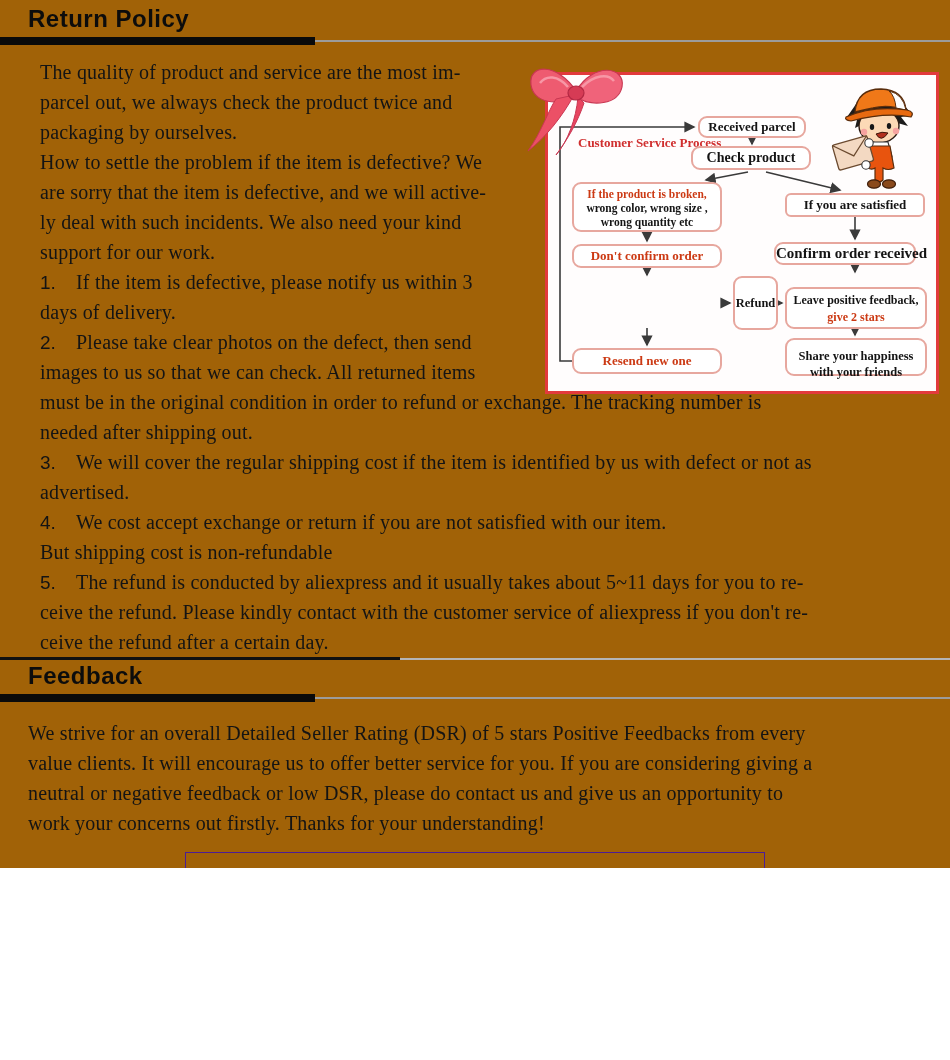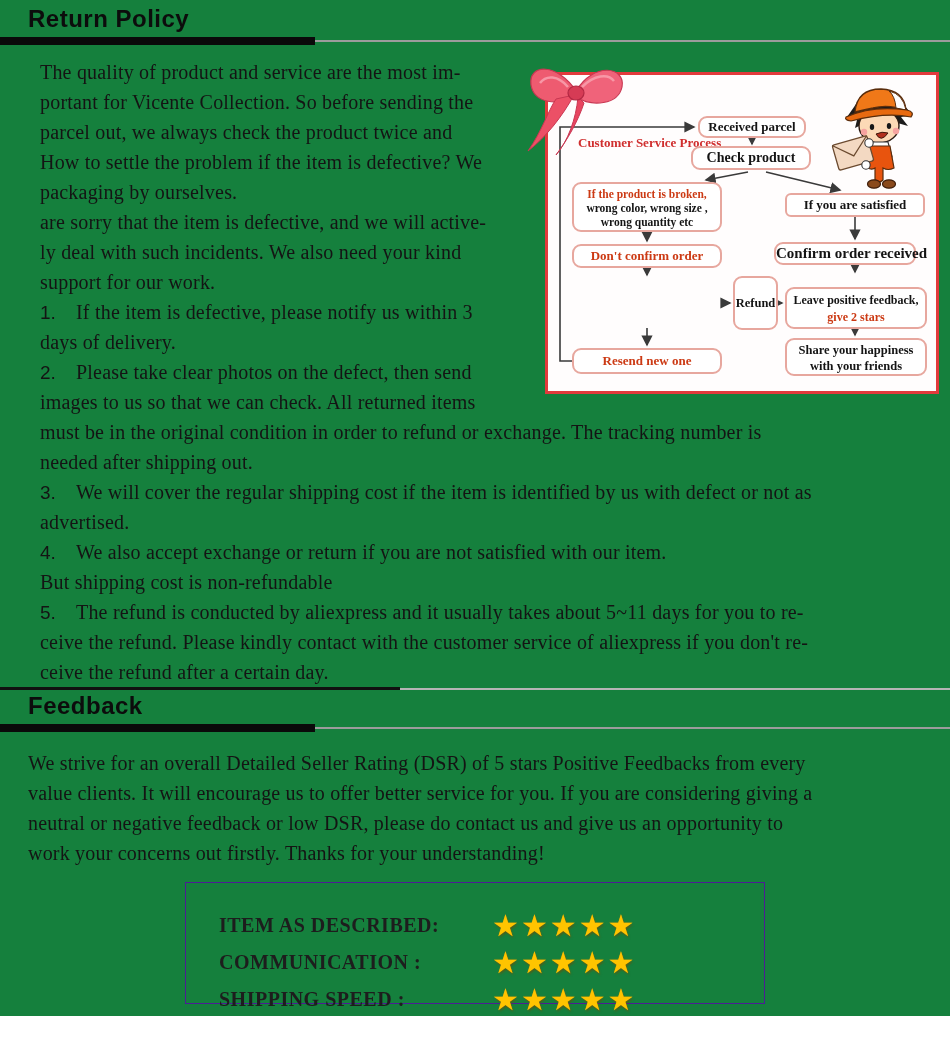--- a/index.html
+++ b/index.html
@@ -1,16 +1,16 @@
 <!DOCTYPE html>
 <html><head>
 <meta charset="utf-8">
 <style>
   html,body { margin:0; padding:0; background:#fff; }
-  .page { position:relative; width:950px; height:1016px; background:#15803d; overflow:hidden;
+  .page { position:relative; width:950px; height:868px; background:#a16207; overflow:hidden;
           font-family:"Liberation Serif", serif; color:#141414; }
 
   
   .head-title { font-family:"Liberation Sans", sans-serif; font-weight:bold; font-size:24px;
                 line-height:26px; margin:0 0 0 28px; color:#0c0c0c; letter-spacing:.5px; }
   .head-rule { position:relative; height:8px; margin-top:5px; }
   .head-rule .bar-black { position:absolute; left:0; top:0; width:315px; height:8px; background:#0a0a0a; }
   .head-rule .bar-gray  { position:absolute; left:315px; right:0; top:3px; height:2px; background:#9c9c9c; }
 
   .rp-head { padding-top:6px; }
@@ -41,21 +41,21 @@
   .b-received { left:150px; top:41px; width:108px; height:22px; font-size:13px; line-height:18px; }
   .b-check    { left:143px; top:71px; width:120px; height:24px; font-size:14px; line-height:20px; }
   .b-cond     { left:24px;  top:107px; width:150px; height:50px; font-size:11.5px; line-height:14px; padding-top:3px; }
   .b-dont     { left:24px;  top:169px; width:150px; height:24px; font-size:13px; line-height:20px; }
   .b-contact  { left:24px;  top:203px; width:150px; height:50px; font-size:11.5px; line-height:14px; padding-top:3px; }
   .b-resend   { left:24px;  top:273px; width:150px; height:26px; font-size:13px; line-height:22px; }
   .b-refund   { left:185px; top:201px; width:45px;  height:54px; font-size:12.5px; line-height:50px; }
   .b-satisfied{ left:237px; top:118px; width:140px; height:24px; font-size:13px; line-height:20px;border-radius:6px; }
   .b-confirm  { left:226px; top:167px; width:142px; height:23px; font-size:15px; line-height:19px; }
   .b-leave    { left:237px; top:212px; width:142px; height:42px; font-size:12px;  line-height:17px; padding-top:3px; }
-  .b-share    { left:237px; top:263px; width:142px; height:38px; font-size:12.5px; line-height:16px; padding-top:2px; }
+  .b-share    { left:237px; top:263px; width:142px; height:38px; font-size:12.5px; line-height:16px; padding-top:8px; }
   .fc-char { position:absolute; left:278px; top:6px; z-index:1; }
   .fc-bow  { position:absolute; left:-30px; top:-24px; z-index:3; }
 
   
   .rating-box { margin:14px 16px 0 185px; width:580px; height:122px; border:1px solid #4c1d95;
                 box-sizing:border-box; padding-top:24px; }
   .rate-row { display:flex; align-items:center; height:37px; padding-left:33px; }
   .rate-label { width:273px; font-weight:bold; font-size:20px; letter-spacing:.5px; color:#1d1d1d; }
   .rate-stars { font-size:30px; letter-spacing:2px; color:#ffc400; line-height:30px;
                 text-shadow:1px 2px 2px rgba(120,70,0,.5), 0 0 1px #b8860b; }
@@ -75,36 +75,35 @@
     <div class="rp-head">
       <h1 class="head-title">Return Policy</h1>
       <div class="head-rule">
         <div class="bar-black"></div>
         <div class="bar-gray"></div>
       </div>
     </div>
 
     <div class="rp-lines">
       <div class="tline"><span>The quality of product and service are the most im-</span></div>
-      <div class="tline"><span>portant for Vicente Collection. So before sending the</span></div>
       <div class="tline"><span>parcel out, we always check the product twice and</span></div>
+      <div class="tline"><span>packaging by ourselves.</span></div>
       <div class="tline"><span>How to settle the problem if the item is defective? We</span></div>
-      <div class="tline"><span>packaging by ourselves.</span></div>
       <div class="tline"><span>are sorry that the item is defective, and we will active-</span></div>
       <div class="tline"><span>ly deal with such incidents. We also need your kind</span></div>
       <div class="tline"><span>support for our work.</span></div>
       <div class="tline"><span class="num">1.</span><span>If the item is defective, please notify us within 3</span></div>
       <div class="tline"><span>days of delivery.</span></div>
       <div class="tline"><span class="num">2.</span><span>Please take clear photos on the defect, then send</span></div>
       <div class="tline"><span>images to us so that we can check. All returned items</span></div>
       <div class="tline"><span>must be in the original condition in order to refund or exchange. The tracking number is</span></div>
       <div class="tline"><span>needed after shipping out.</span></div>
       <div class="tline"><span class="num">3.</span><span>We will cover the regular shipping cost if the item is identified by us with defect or not as</span></div>
       <div class="tline"><span>advertised.</span></div>
-      <div class="tline"><span class="num">4.</span><span>We also accept exchange or return if you are not satisfied with our item.</span></div>
+      <div class="tline"><span class="num">4.</span><span>We cost accept exchange or return if you are not satisfied with our item.</span></div>
       <div class="tline"><span>But shipping cost is non-refundable</span></div>
       <div class="tline"><span class="num">5.</span><span>The refund is conducted by aliexpress and it usually takes about 5~11 days for you to re-</span></div>
       <div class="tline"><span>ceive the refund. Please kindly contact with the customer service of aliexpress if you don't re-</span></div>
       <div class="tline"><span>ceive the refund after a certain day.</span></div>
     </div>
   </div>
 
   <div class="flowchart">
 
     <svg class="fc-lines" width="388" height="316" viewBox="0 0 388 316">

